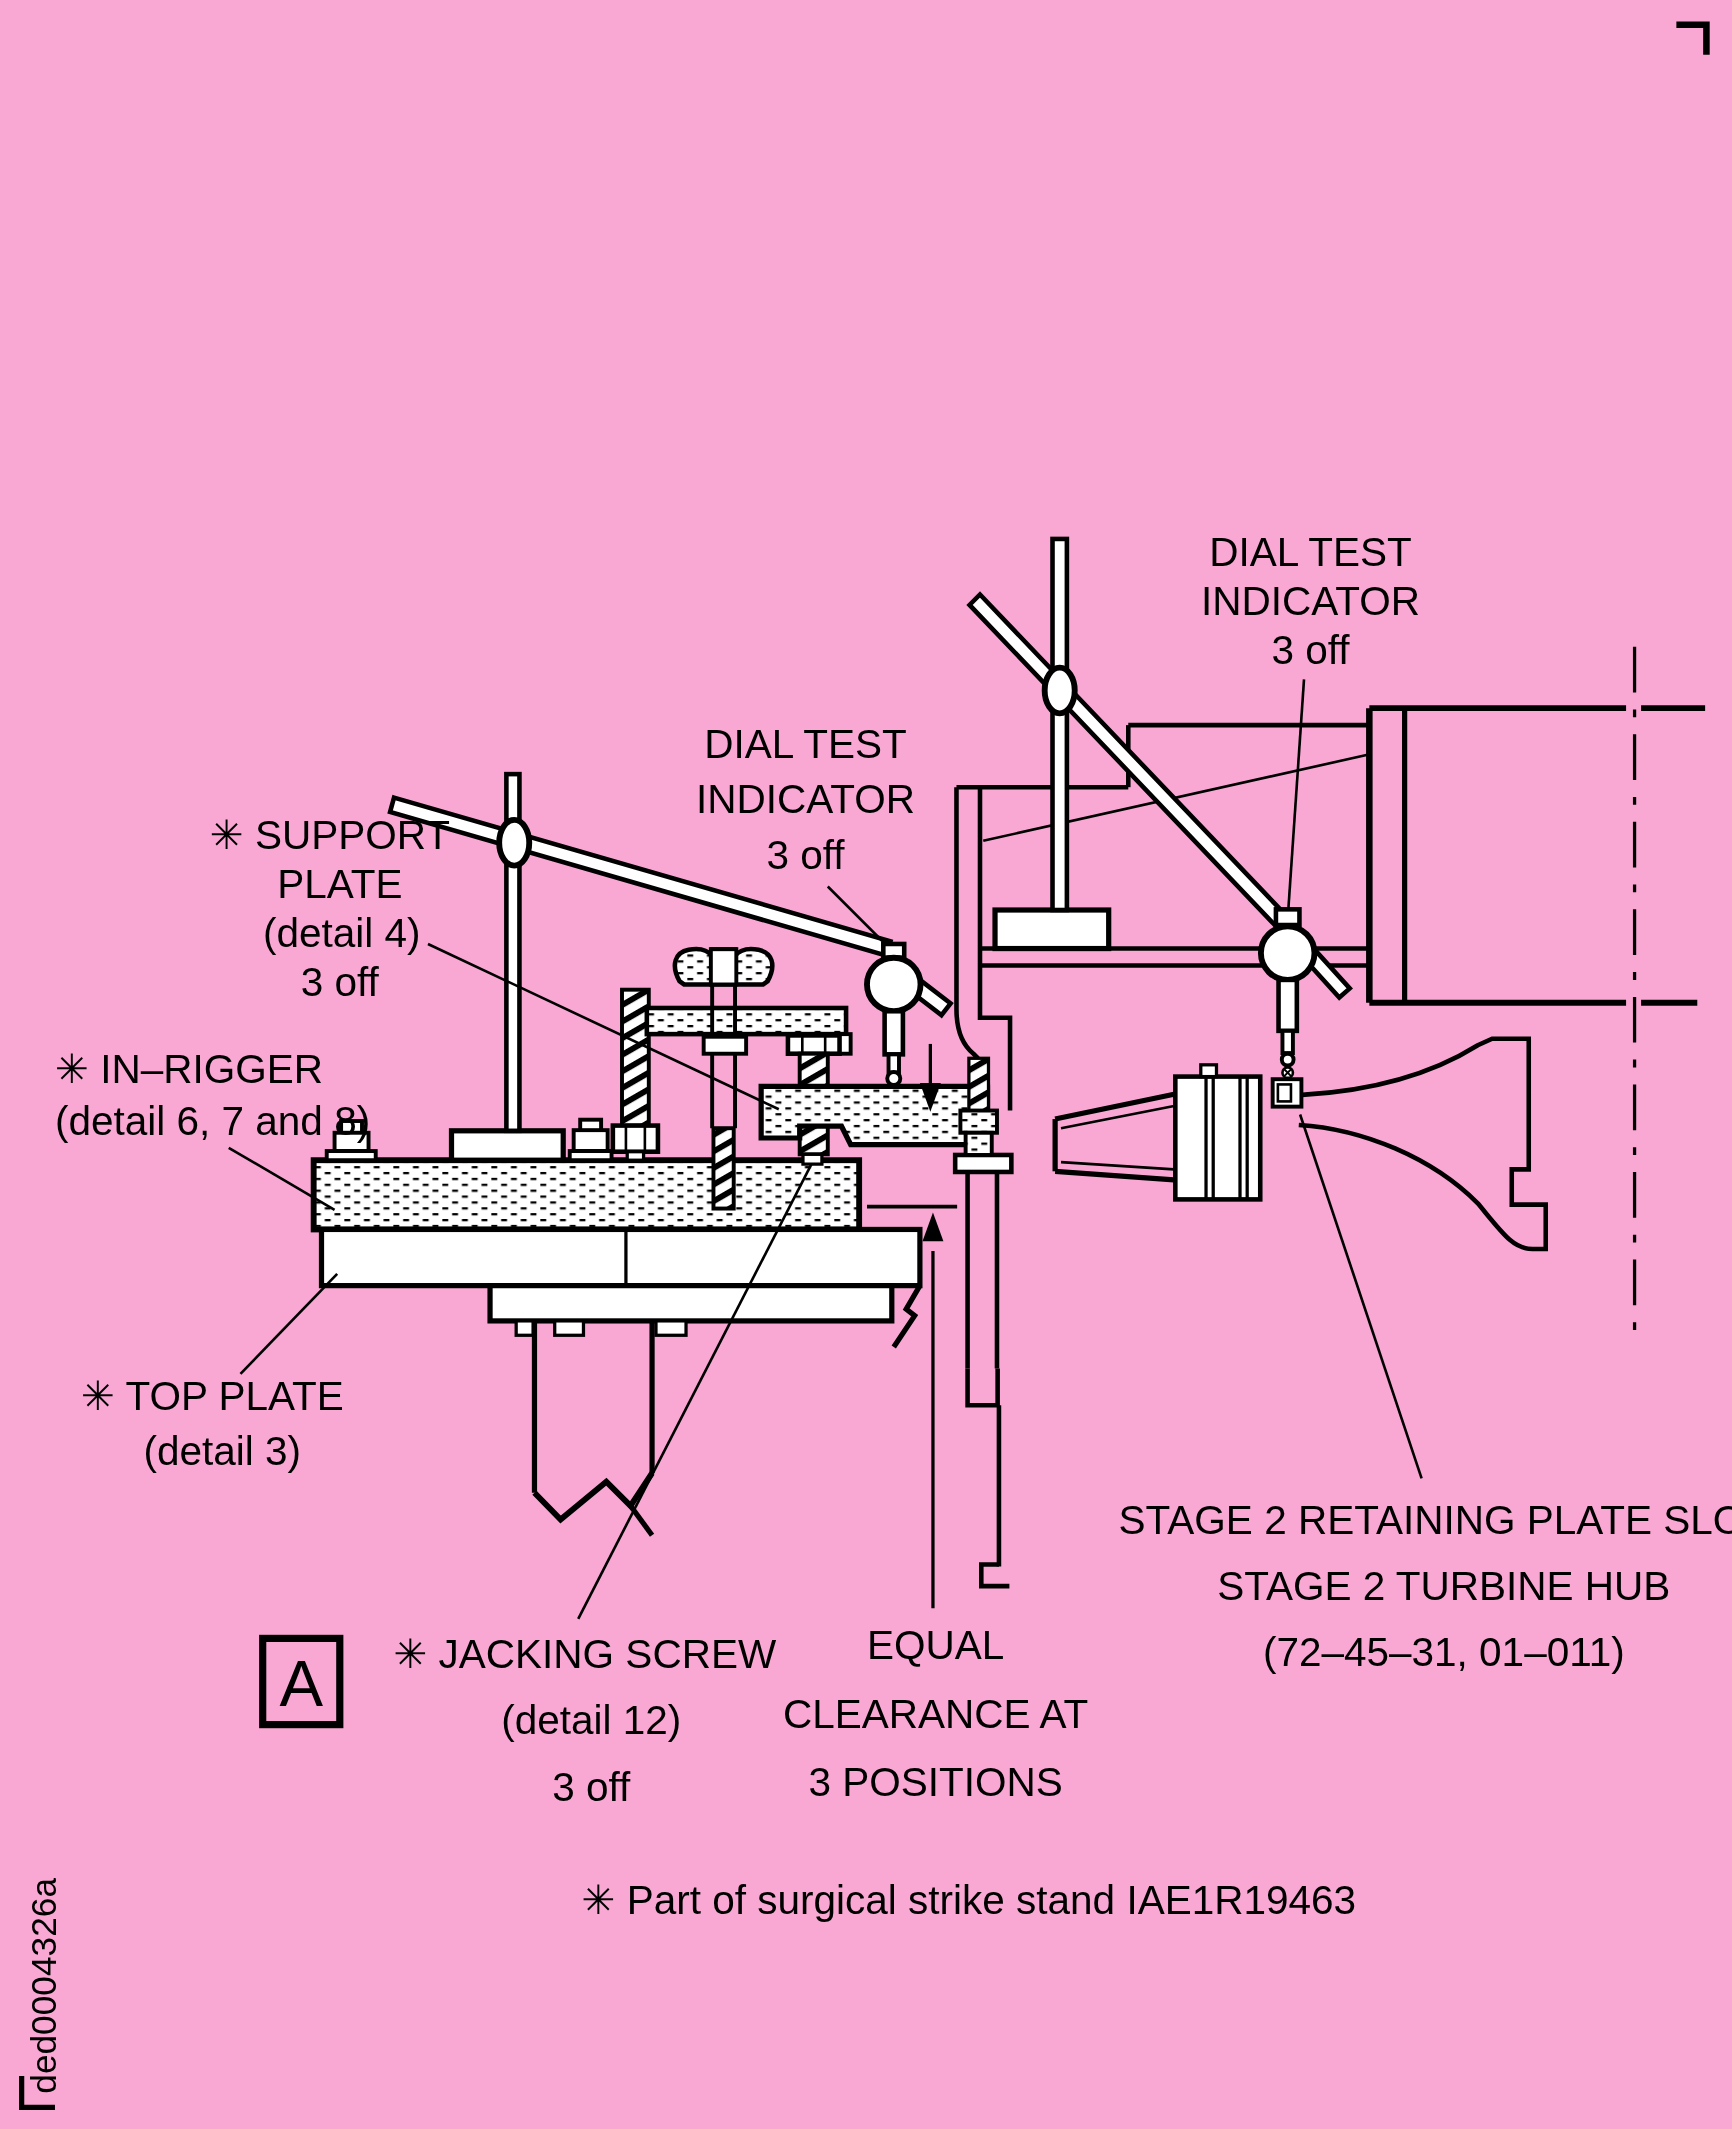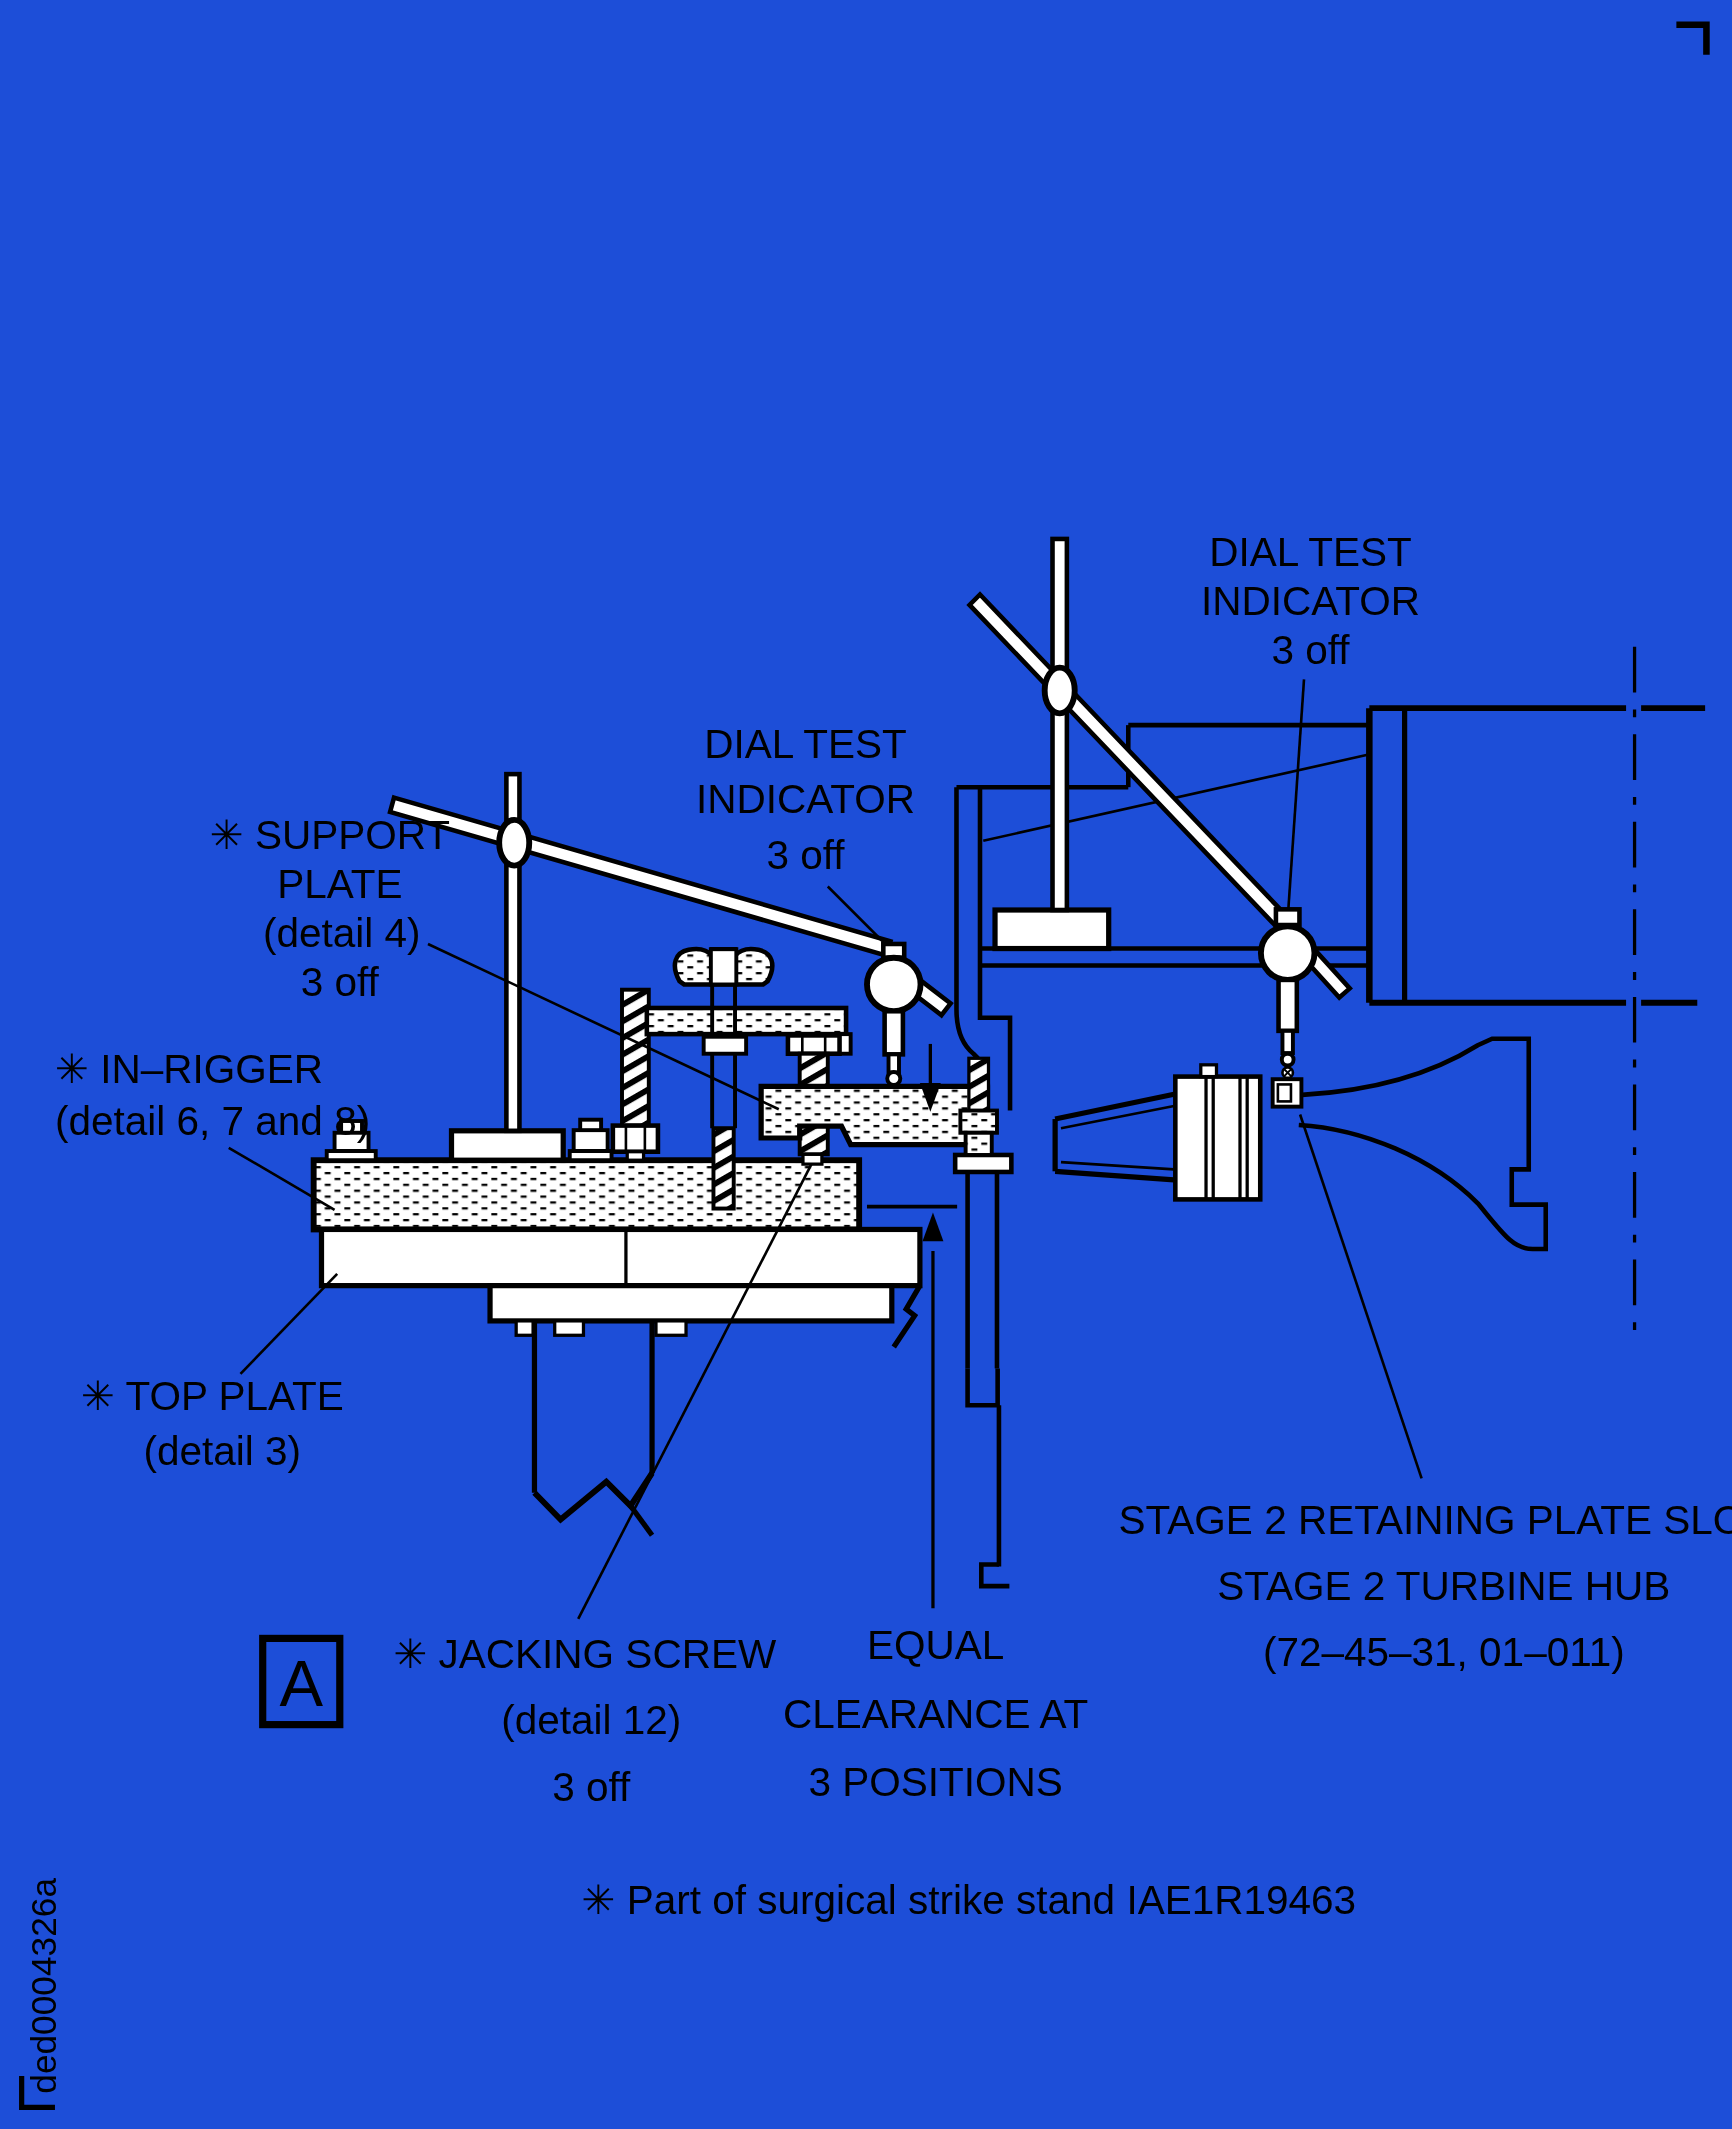--- a/index.html
+++ b/index.html
@@ -1,16 +1,16 @@
 <!DOCTYPE html>
 <html style="font-size:10.5px"><head>
 <meta charset="utf-8">
 <style>
   html,body{margin:0;padding:0;background:#ffffff;}
-  .page{position:relative;width:1732px;height:2129px;background:#1d4ed8;overflow:hidden;}
+  .page{position:relative;width:1732px;height:2129px;background:#f9a8d4;overflow:hidden;}
   svg{position:absolute;left:0;top:0;}
   .lbl{font-family:"Liberation Sans","DejaVu Sans",sans-serif;font-size:62px;fill:#000;}
   .lbl-mid{text-anchor:middle;}
   .lbl-start{text-anchor:start;}
   .marker-letter{font-family:"Liberation Sans","DejaVu Sans",sans-serif;font-size:100px;fill:#000;text-anchor:middle;}
   .idtext{font-family:"Liberation Sans","DejaVu Sans",sans-serif;font-size:54px;fill:#000;}
 </style>
 </head>
 <body>
 

